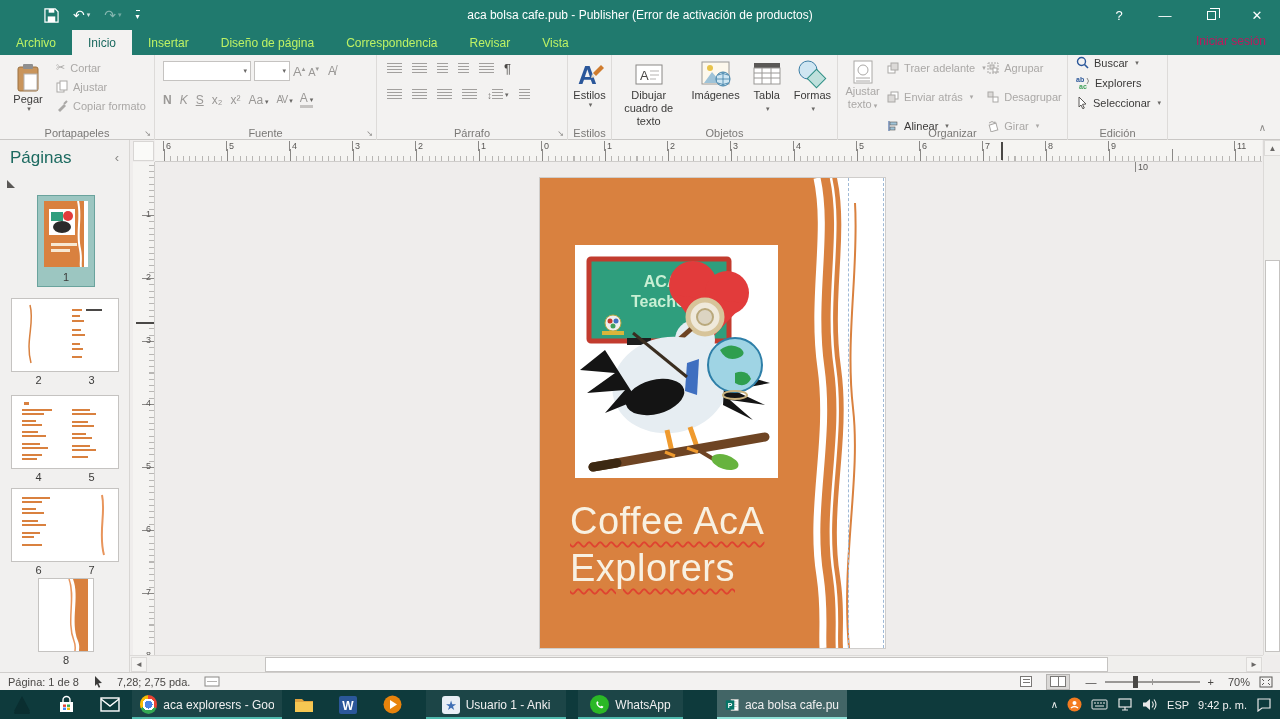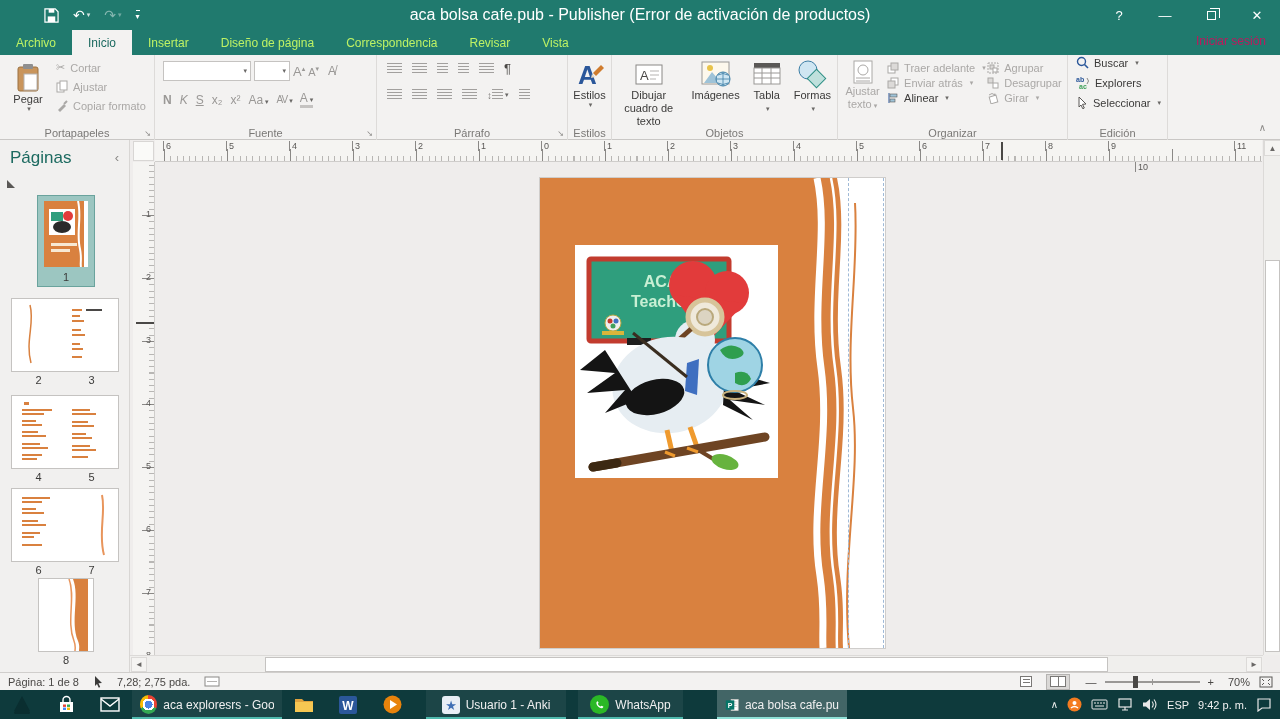--- a/index.html
+++ b/index.html
@@ -5,21 +5,21 @@
   * { box-sizing: border-box; margin:0; padding:0; }
   html,body { width:1280px; height:719px; overflow:hidden; }
   body { font-family:"Liberation Sans", sans-serif; position:relative; background:#efedec; font-size:12px; }
 
   
   #titlebar { position:absolute; left:0; top:0; width:1280px; height:30px; background:#207a6e; color:#fff; }
   .qat { position:absolute; left:44px; top:0; height:30px; display:flex; align-items:center; gap:14px; }
   .qbtn { color:#fff; font-size:14px; cursor:default; display:flex; align-items:center; }
   .qbtn.dim { opacity:.45; }
   .qcaret { font-size:7px; margin-left:2px; opacity:.8; }
-  .ttl { position:absolute; left:0; right:0; top:0; height:30px; line-height:30px; text-align:center; font-size:16px; color:#fff; }
+  .ttl { position:absolute; left:0; right:0; top:0; height:30px; line-height:30px; text-align:center; font-size:12px; color:#fff; }
   .wbtns { position:absolute; right:0; top:0; height:30px; display:flex; }
   .wbtn { width:46px; height:30px; display:flex; align-items:center; justify-content:center; font-size:13px; color:#fff; }
   .restore-glyph { width:9px; height:9px; border:1px solid #fff; position:relative; }
   .restore-glyph:before { content:""; position:absolute; left:2px; top:-4px; width:9px; height:9px; border:1px solid #fff; border-bottom:none; border-left:none; }
 
   
   #tabrow { position:absolute; left:0; top:30px; width:1280px; height:25px; background:#207a6e; display:flex; align-items:flex-end; }
   .tab { padding:5px 16px; color:#bef264; font-size:12px; height:25px; display:flex; align-items:center; }
   .tab.active { background:#f3f2f1; color:#1c6a60; }
   #signin { position:absolute; right:14px; top:34px; color:#be185d; font-size:12px; }
@@ -51,21 +51,21 @@
   .li { width:15px; height:12px; background:repeating-linear-gradient(#a2a09e 0 1px, transparent 1px 3px); }
   .li.sm { width:11px; }
 
   .g-styles { width:44px; }
   .g-obj { width:226px; }
   .objrow { display:flex; height:78px; align-items:flex-start; }
   .obtn { display:flex; flex-direction:column; align-items:center; font-size:11px; color:#3b3a39; padding:4px 6px 0 6px; text-align:center; line-height:13px; }
 
   .g-arr { width:230px; }
   .arrcols { display:flex; }
-  .arrcol { display:flex; flex-direction:column; gap:3px; padding-top:7px; }
+  .arrcol { display:flex; flex-direction:column; gap:17px; padding-top:7px; }
   .g-edit { width:100px; }
   .editcol { display:flex; flex-direction:column; gap:7px; padding:1px 0 0 8px; }
 
   #ribbon-collapse { position:absolute; right:14px; top:122px; color:#8a8886; font-size:10px; }
 
   
   #main { position:absolute; left:0; top:140px; width:1280px; height:532px; background:#efedec; }
 
   
   #pagespanel { position:absolute; left:0; top:0; width:130px; height:532px; background:#f1f0ef; border-right:1px solid #d8d6d4; }
@@ -589,20 +589,21 @@
           <path d="M58,88 L112,132" stroke="#3a2d20" stroke-width="3"></path>
           <path d="M92,185 l5,22 M115,182 l7,20" stroke="#ef9a2e" stroke-width="5" fill="none"></path>
           <path d="M18,222 L190,192" stroke="#6e4423" stroke-width="9" stroke-linecap="round"></path>
           <path d="M18,222 L42,218" stroke="#3c2812" stroke-width="9" stroke-linecap="round"></path>
           <path d="M120,203 L140,215" stroke="#6e4423" stroke-width="4"></path>
           <ellipse cx="150" cy="217" rx="14" ry="7" fill="#67b33e" transform="rotate(18 150 217)"></ellipse>
           <path d="M90,207 l10,4 M112,203 l11,4" stroke="#ef9a2e" stroke-width="3"></path>
         </svg>
       </div>
 
+      <div id="covertitle">Coffee AcA Explorers</div>
       <div class="guide" style="left:308px;"></div>
       <div class="guide" style="left:343px;"></div>
     </div>
 
     <div id="vscroll">
       <div class="arrow">▲</div>
       <div id="vthumb"></div>
     </div>
     <div id="hscroll">
       <div class="harrow" style="left:1px;">◄</div>

